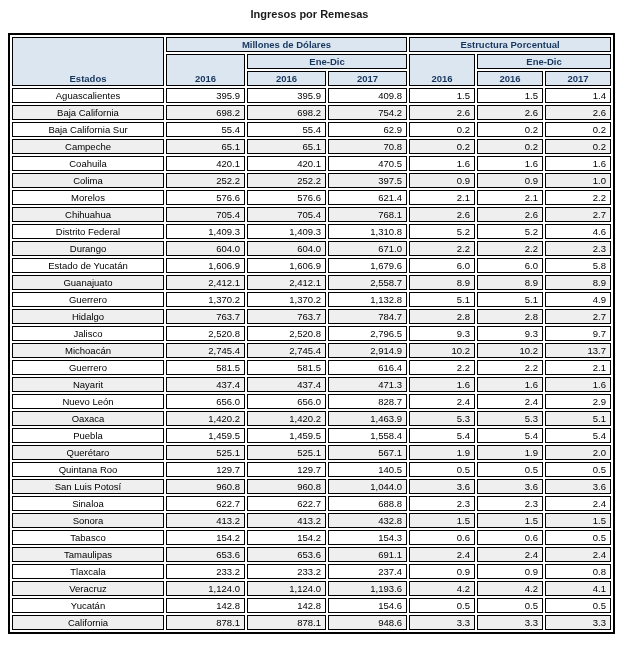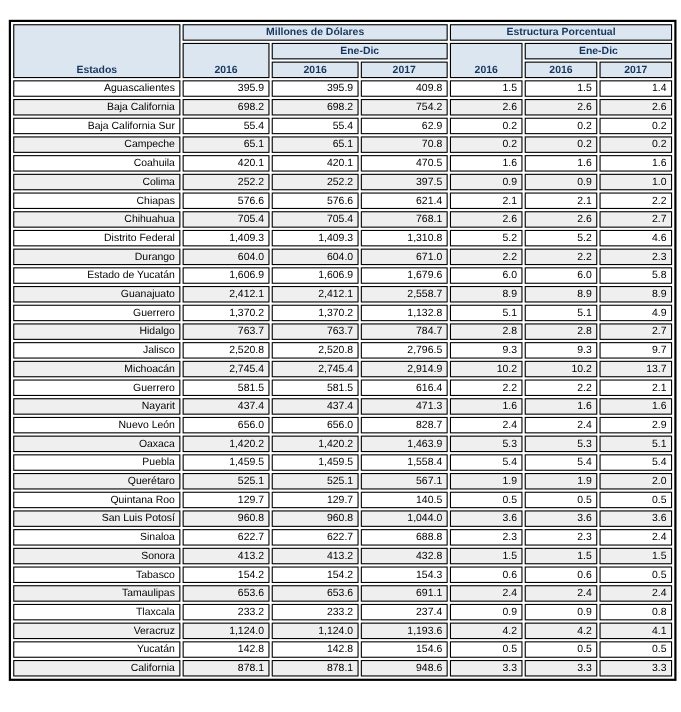--- a/index.html
+++ b/index.html
@@ -51,30 +51,31 @@
   }
   th.vbottom { vertical-align: bottom; }
   th.grp, td.grp { border-left-width: 2px; }
   table.remesas td {
     color: #000000;
     padding: 1px 4px;
     height: 11px;
     line-height: 11px;
     background: #ffffff;
   }
-  table.remesas td.estado { text-align: right; }
+  table.remesas td.estado { text-align: center; }
   table.remesas td.num { text-align: right; }
   table.remesas tbody tr:nth-child(even) td { background: #efefef; }
 </style>
 </head>
 <body>
 
 <div class="page" data-name="report-page">
 
   <div class="title-block" data-name="title-block">
+    <div class="t1" data-name="page-title">Ingresos por Remesas</div>
   </div>
 
   <table class="remesas" data-name="remittances-table">
     <colgroup>
       <col style="width:152px">
       <col style="width:79px">
         <col style="width:79px">
         <col style="width:79px">
       <col style="width:66px">
         <col style="width:66px">
@@ -148,21 +149,21 @@
         <tr data-name="table-row">
           <td class="estado" data-name="state-name-cell">Colima</td>
           <td class="num grp" data-name="value-cell">252.2</td>
           <td class="num" data-name="value-cell">252.2</td>
           <td class="num" data-name="value-cell">397.5</td>
           <td class="num grp" data-name="value-cell">0.9</td>
           <td class="num" data-name="value-cell">0.9</td>
           <td class="num" data-name="value-cell">1.0</td>
         </tr>
         <tr data-name="table-row">
-          <td class="estado" data-name="state-name-cell">Chiapas</td>
+          <td class="estado" data-name="state-name-cell">Morelos</td>
           <td class="num grp" data-name="value-cell">576.6</td>
           <td class="num" data-name="value-cell">576.6</td>
           <td class="num" data-name="value-cell">621.4</td>
           <td class="num grp" data-name="value-cell">2.1</td>
           <td class="num" data-name="value-cell">2.1</td>
           <td class="num" data-name="value-cell">2.2</td>
         </tr>
         <tr data-name="table-row">
           <td class="estado" data-name="state-name-cell">Chihuahua</td>
           <td class="num grp" data-name="value-cell">705.4</td>

